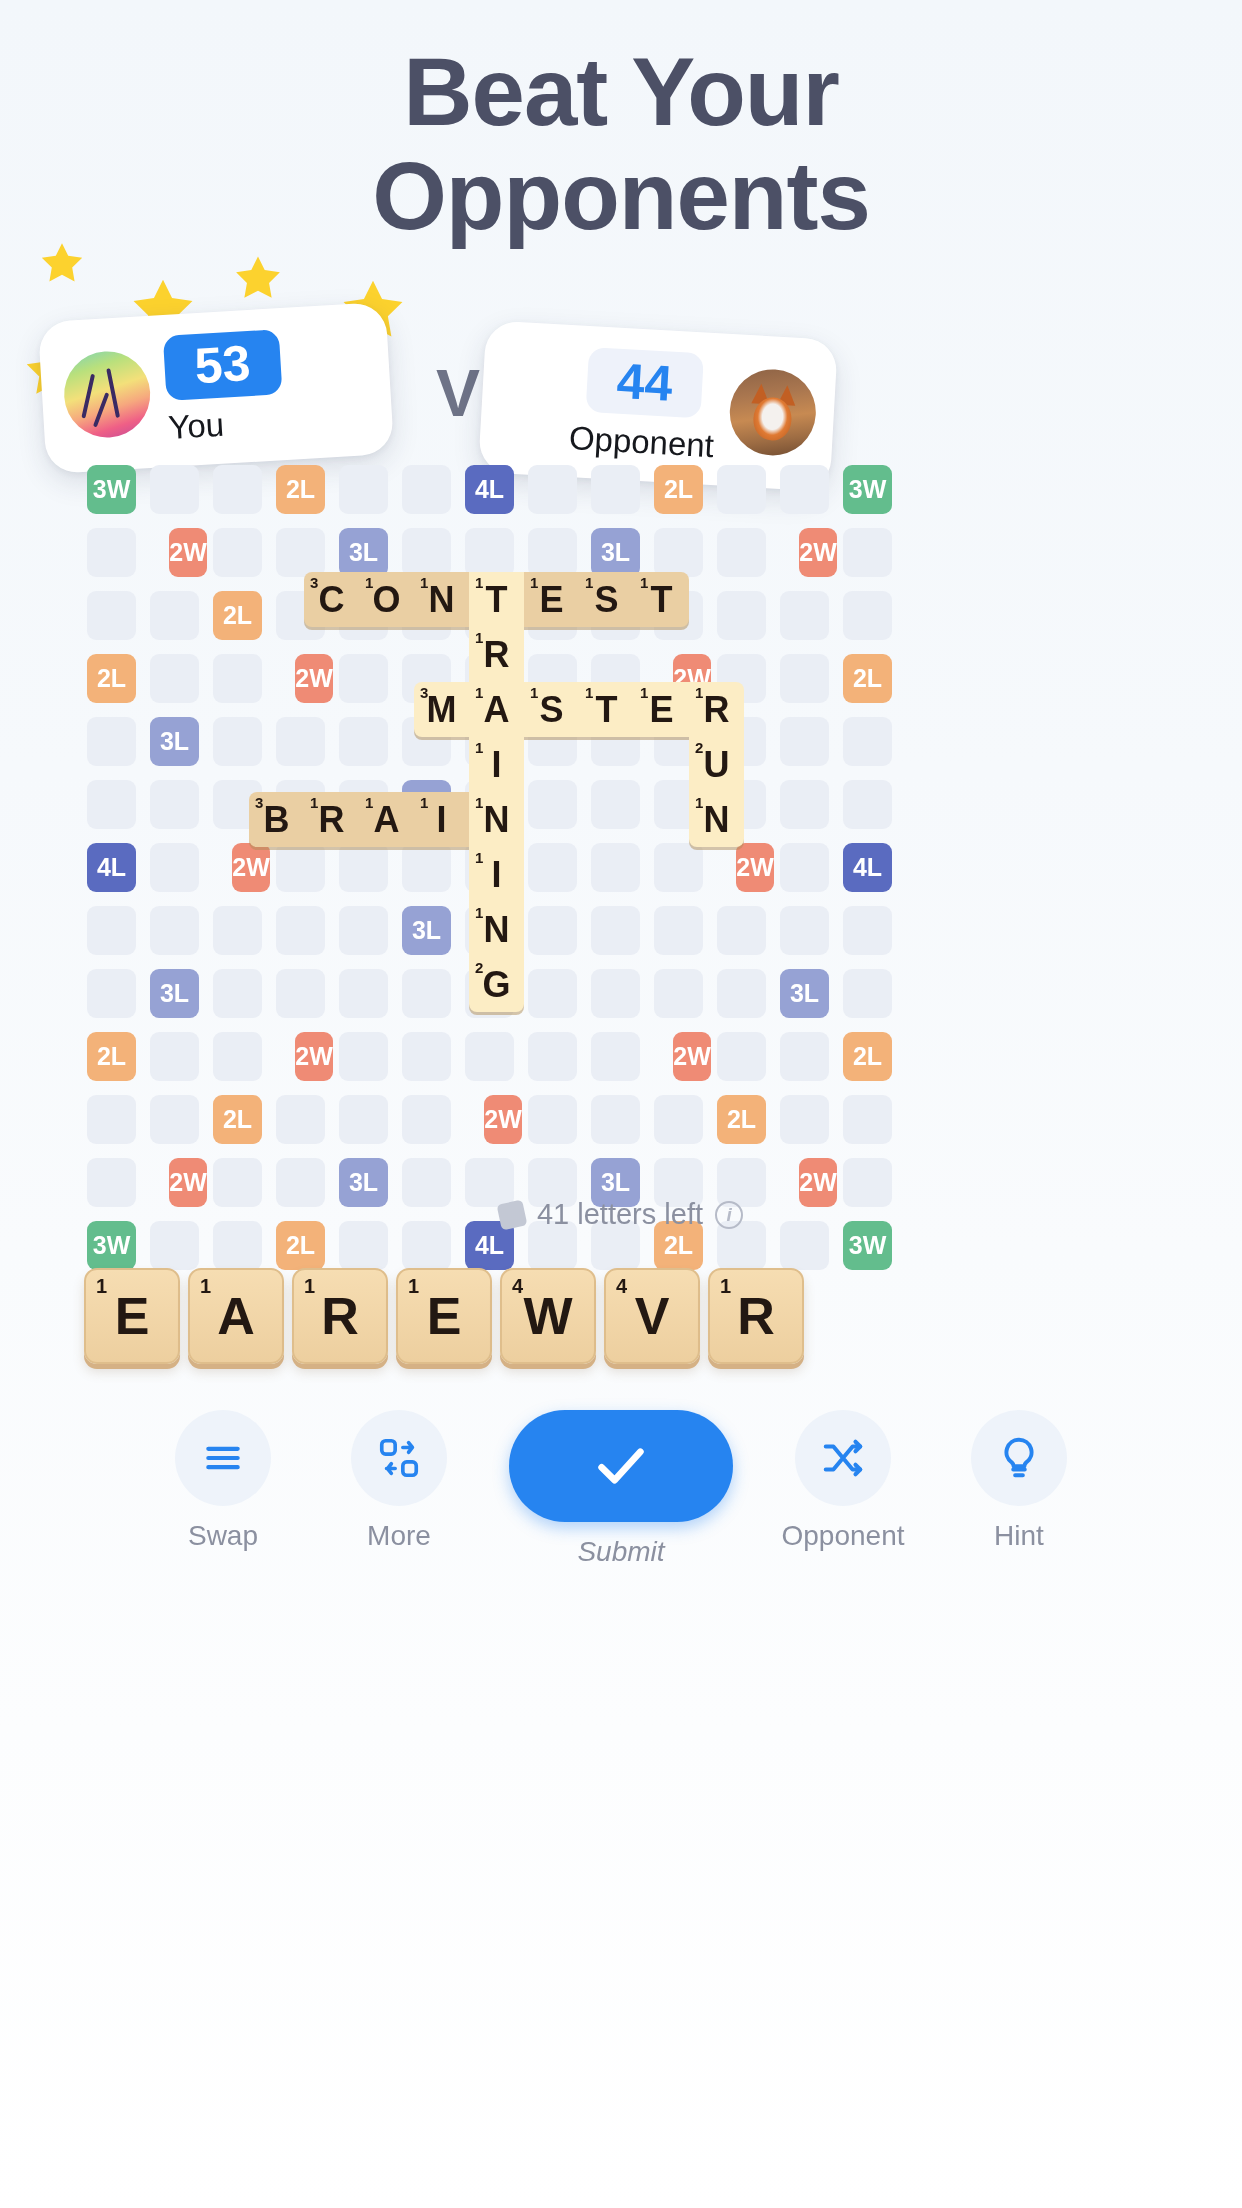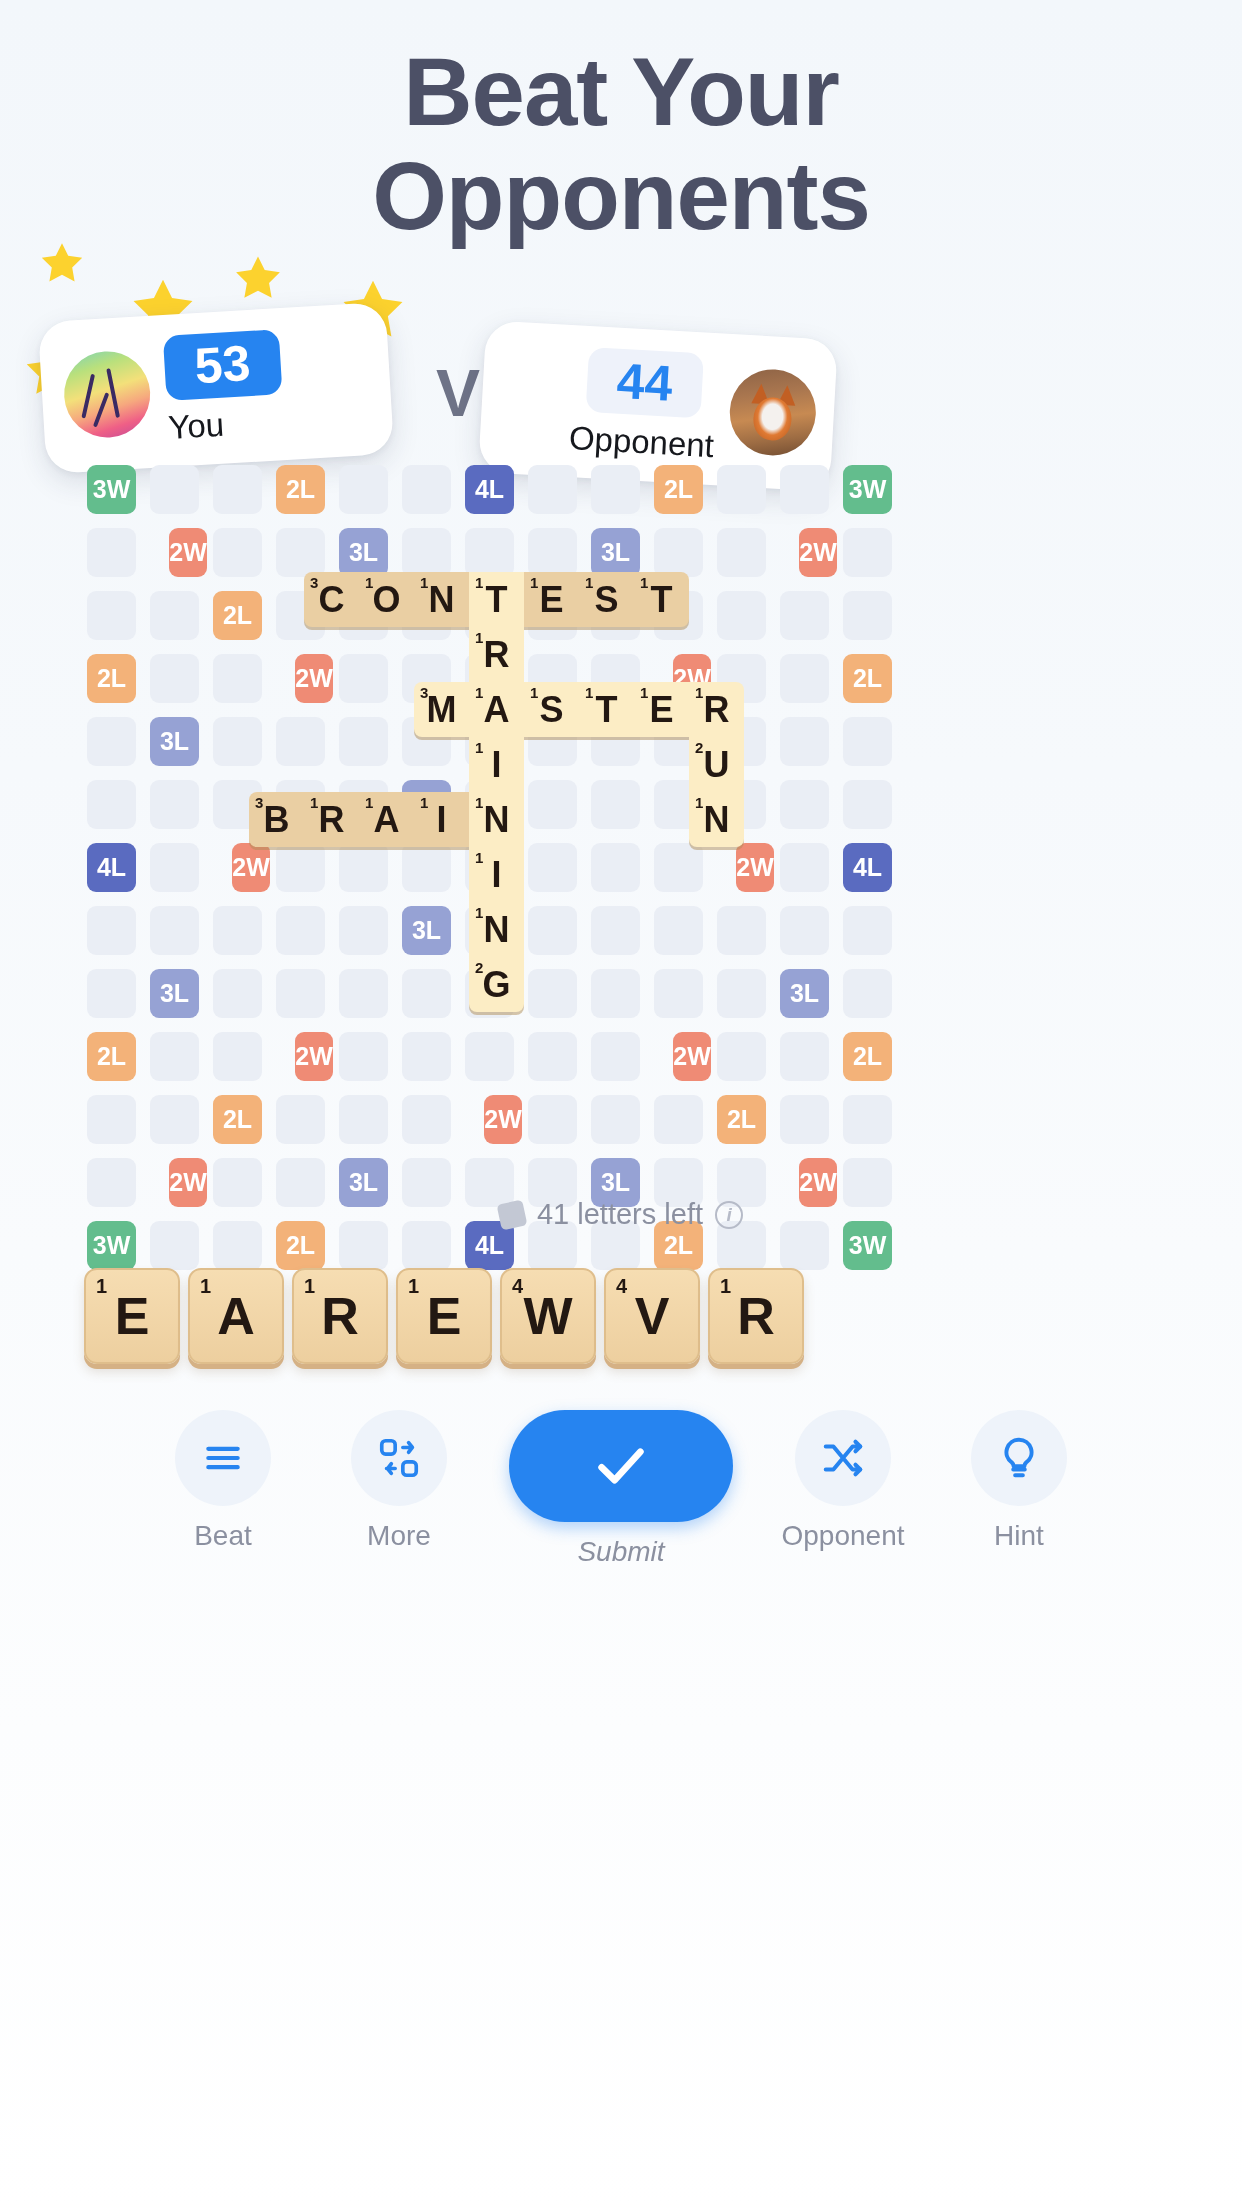--- a/index.html
+++ b/index.html
@@ -874,21 +874,21 @@
       </div>
     </div>
 
   <div id="toolbar">
       <div class="tb-item">
         <div class="tb-circle">
           <svg width="44" height="44" viewBox="0 0 24 24" fill="none" stroke="#2684f0" stroke-width="2.3" stroke-linecap="round">
             <path d="M4 7h16M4 12h16M4 17h16"></path>
           </svg>
         </div>
-        <div class="tb-label">Beat</div>
+        <div class="tb-label">Swap</div>
       </div>
       <div class="tb-item">
         <div class="tb-circle">
           <svg width="46" height="46" viewBox="0 0 24 24" fill="none" stroke="#2684f0" stroke-width="1.9" stroke-linecap="round" stroke-linejoin="round">
             <rect x="3" y="3" width="7" height="7" rx="2"></rect>
             <rect x="14" y="14" width="7" height="7" rx="2"></rect>
             <path d="M14 6.5h4.5M17 4l2 2.5-2 2.5"></path>
             <path d="M10 17.5H5.5M8 15l-2 2.5 2 2.5"></path>
           </svg>
         </div>

